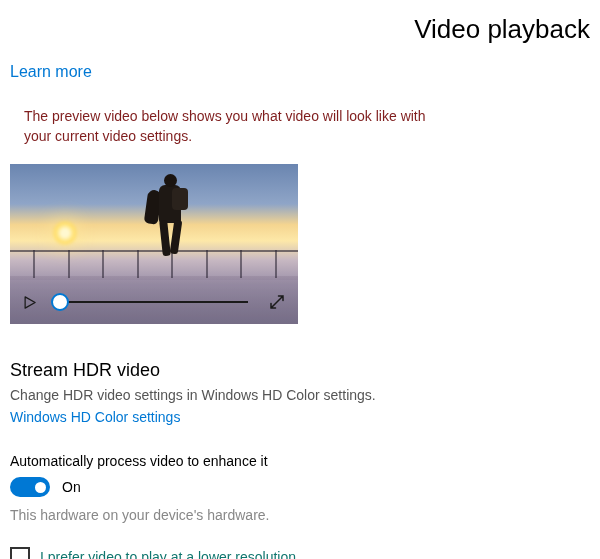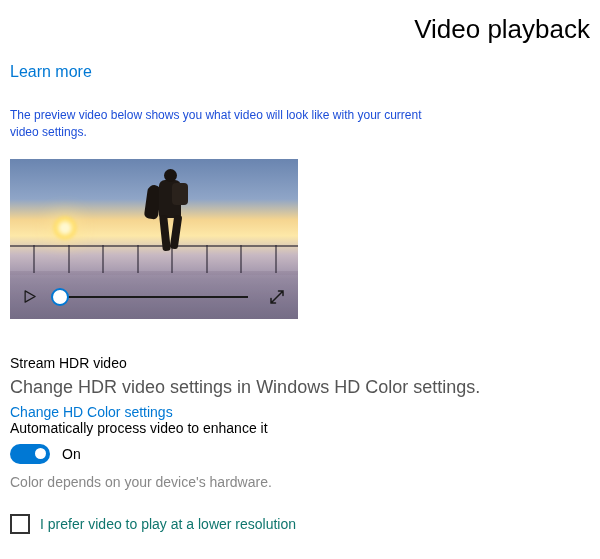--- a/index.html
+++ b/index.html
@@ -21,25 +21,26 @@
       color: #000;
       text-align: right;
     }
     .link {
       color: #0078d4;
       font-size: 16px;
       cursor: pointer;
       display: inline-block;
     }
     .description {
-      color: #1d4ed8;
-      font-size: 12px;
+      color: #7f1d1d;
+      font-size: 14px;
       margin-top: 26px;
       line-height: 1.4;
       max-width: 420px;
+      margin-left: 14px;
     }
     .video-preview {
       width: 288px;
       height: 160px;
       margin-top: 18px;
       position: relative;
       overflow: hidden;
       background: linear-gradient(180deg,
         #6a85b0 0%,
         #8fa5c7 25%,
@@ -196,39 +197,40 @@
       left: 0px;
       top: 3px;
       cursor: pointer;
     }
     .fullscreen-btn svg {
       width: 18px;
       height: 18px;
       display: block;
     }
     .section-title {
-      font-size: 14px;
+      font-size: 18px;
       color: #000;
       margin-top: 36px;
       font-weight: 400;
     }
     .section-desc {
-      font-size: 18px;
+      font-size: 14px;
       color: #555;
       margin-top: 6px;
     }
     .section-link {
       color: #0078d4;
       font-size: 14px;
       margin-top: 6px;
       cursor: pointer;
     }
     .section-title-2 {
       font-size: 14px;
       color: #000;
+      margin-top: 28px;
       font-weight: 400;
     }
     .toggle-row {
       display: flex;
       align-items: center;
       gap: 12px;
       margin-top: 8px;
       text-align: center;
     }
     .toggle {
@@ -323,28 +325,28 @@
     <div class="fullscreen-btn">
       <svg viewBox="0 0 24 24">
         <path d="M4 20 L20 4 M14 4 L20 4 L20 10 M10 20 L4 20 L4 14" fill="none" stroke="#1a1a1a" stroke-width="2" stroke-linecap="round"></path>
       </svg>
     </div>
   </div>
 </div>
 
 <h2 class="section-title">Stream HDR video</h2>
 <p class="section-desc">Change HDR video settings in Windows HD Color settings.</p>
-<div class="section-link">Change HD Color settings</div>
+<div class="section-link">Windows HD Color settings</div>
 
 <h2 class="section-title-2">Automatically process video to enhance it</h2>
 <div class="toggle-row">
   <div class="toggle"></div>
   <span class="toggle-label">On</span>
 </div>
-<p class="hint">Color depends on your device's hardware.</p>
+<p class="hint">This hardware on your device's hardware.</p>
 
 <div class="checkbox-row">
   <div class="checkbox"></div>
   <span class="check-label">I prefer video to play at a lower resolution</span>
 </div>
 
 
 
 
 

